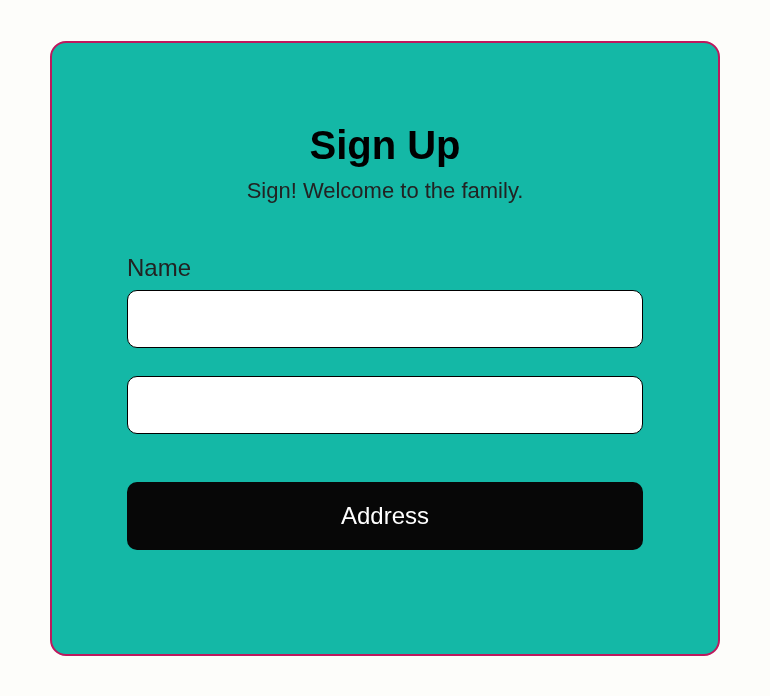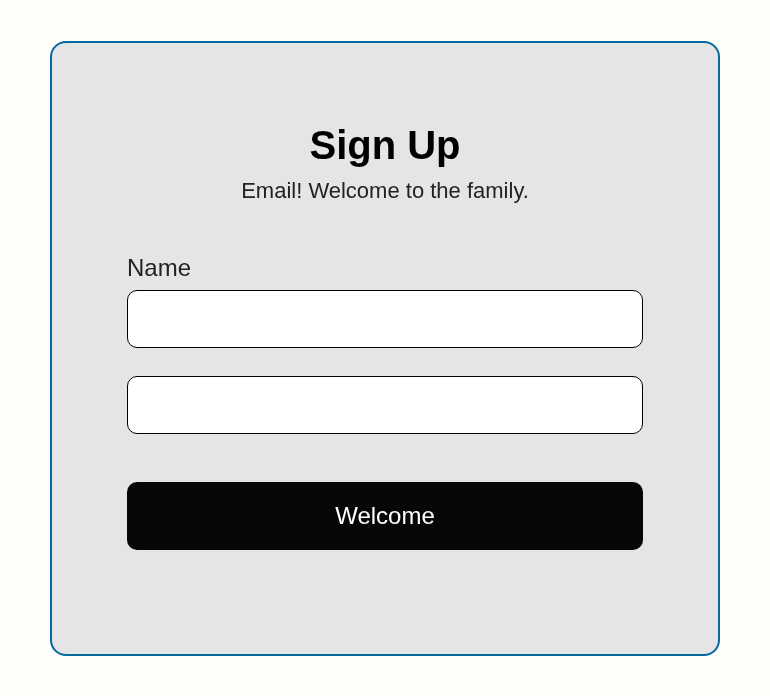--- a/index.html
+++ b/index.html
@@ -12,23 +12,23 @@
       background: #fdfdfa;
       width: 770px;
       height: 696px;
       display: flex;
       align-items: center;
       justify-content: center;
     }
     .card {
       width: 670px;
       height: 615px;
-      border: 2px solid #0369a1;
+      border: 2px solid #be185d;
       border-radius: 16px;
-      background: #e5e5e5;
+      background: #14b8a6;
       padding: 80px 75px 60px 75px;
       display: flex;
       flex-direction: column;
     }
     .header {
       text-align: center;
       margin-bottom: 50px;
     }
     .title {
       font-size: 40px;
@@ -71,26 +71,26 @@
       cursor: pointer;
       margin-top: 20px;
     }
   </style>
 </head>
 <body>
 
 <div class="card">
   <div class="header">
     <h1 class="title">Sign Up</h1>
-    <p class="subtitle">Email! Welcome to the family.</p>
+    <p class="subtitle">Sign! Welcome to the family.</p>
   </div>
 
   <div class="field">
     <label class="label">Name</label>
     <input type="text" class="input" value="" style="">
   </div>
 
   <div class="field">
     <input type="text" class="input" value="" style="">
   </div>
 
-  <button class="btn">Welcome</button>
+  <button class="btn">Address</button>
 </div>
 
 </body></html>

